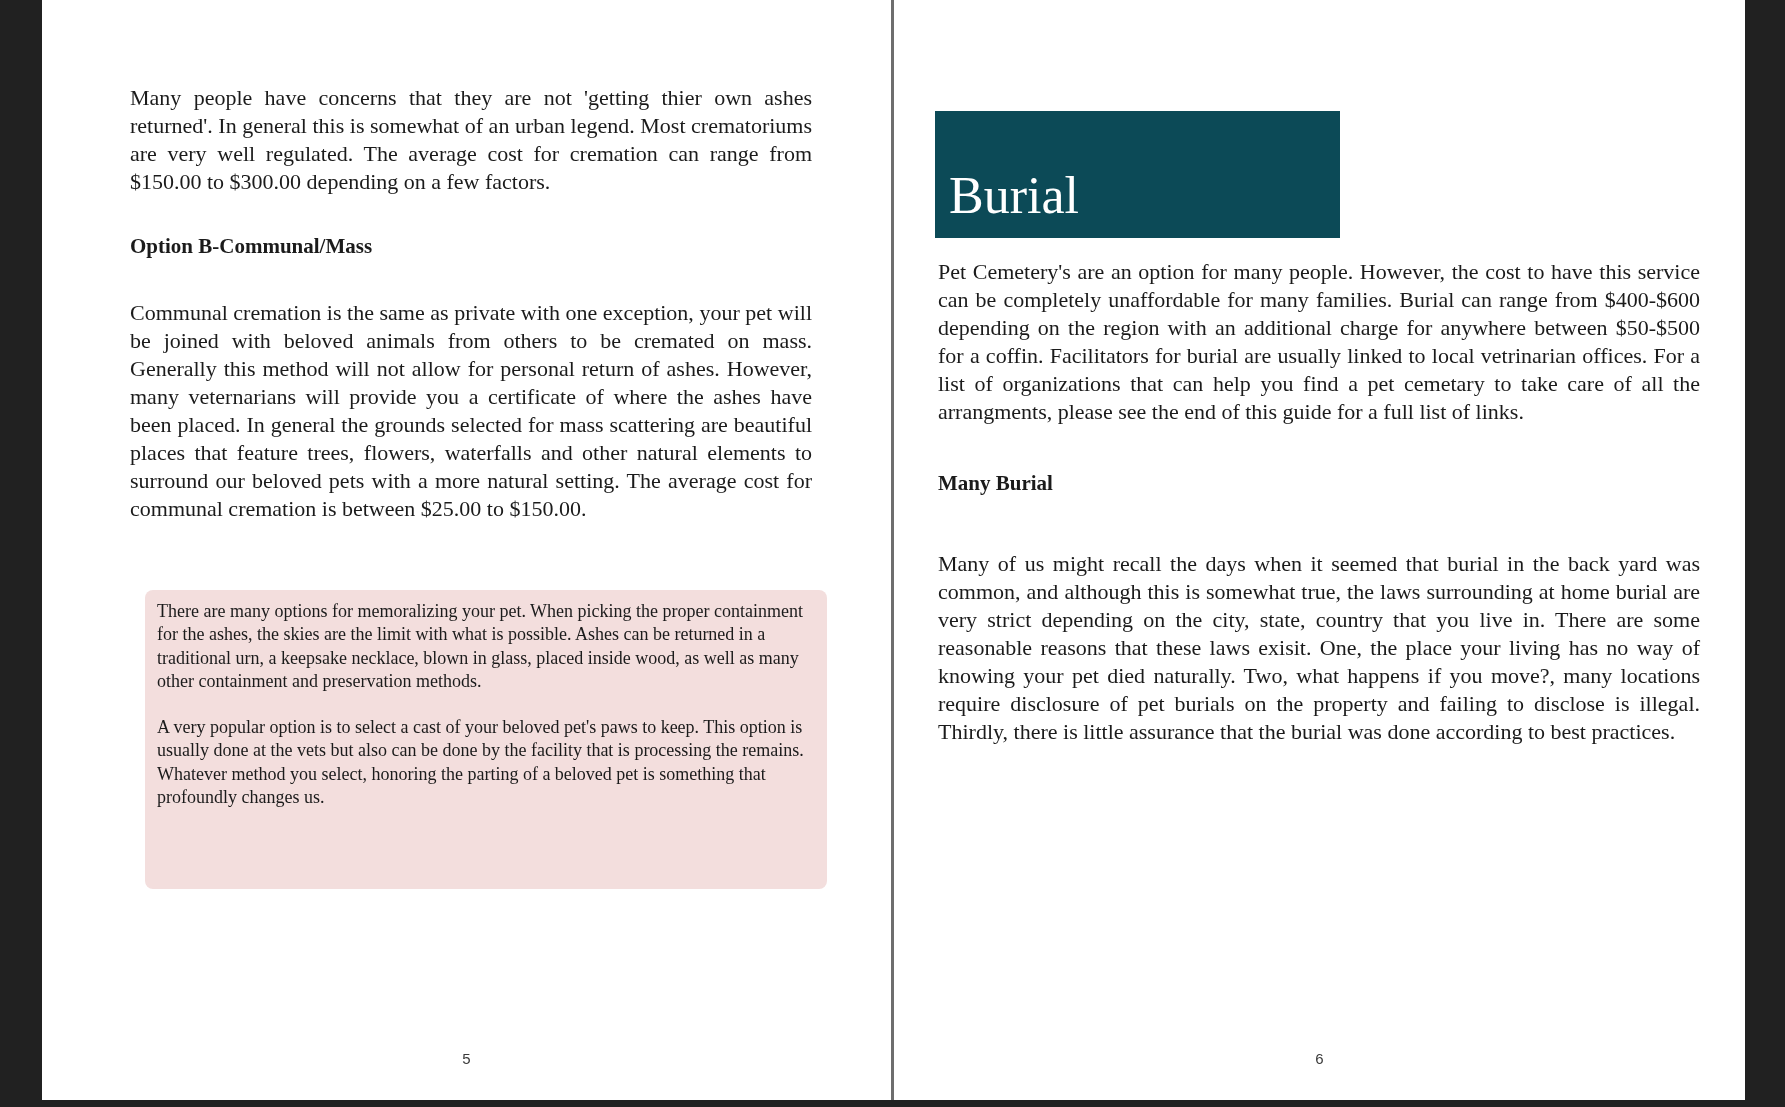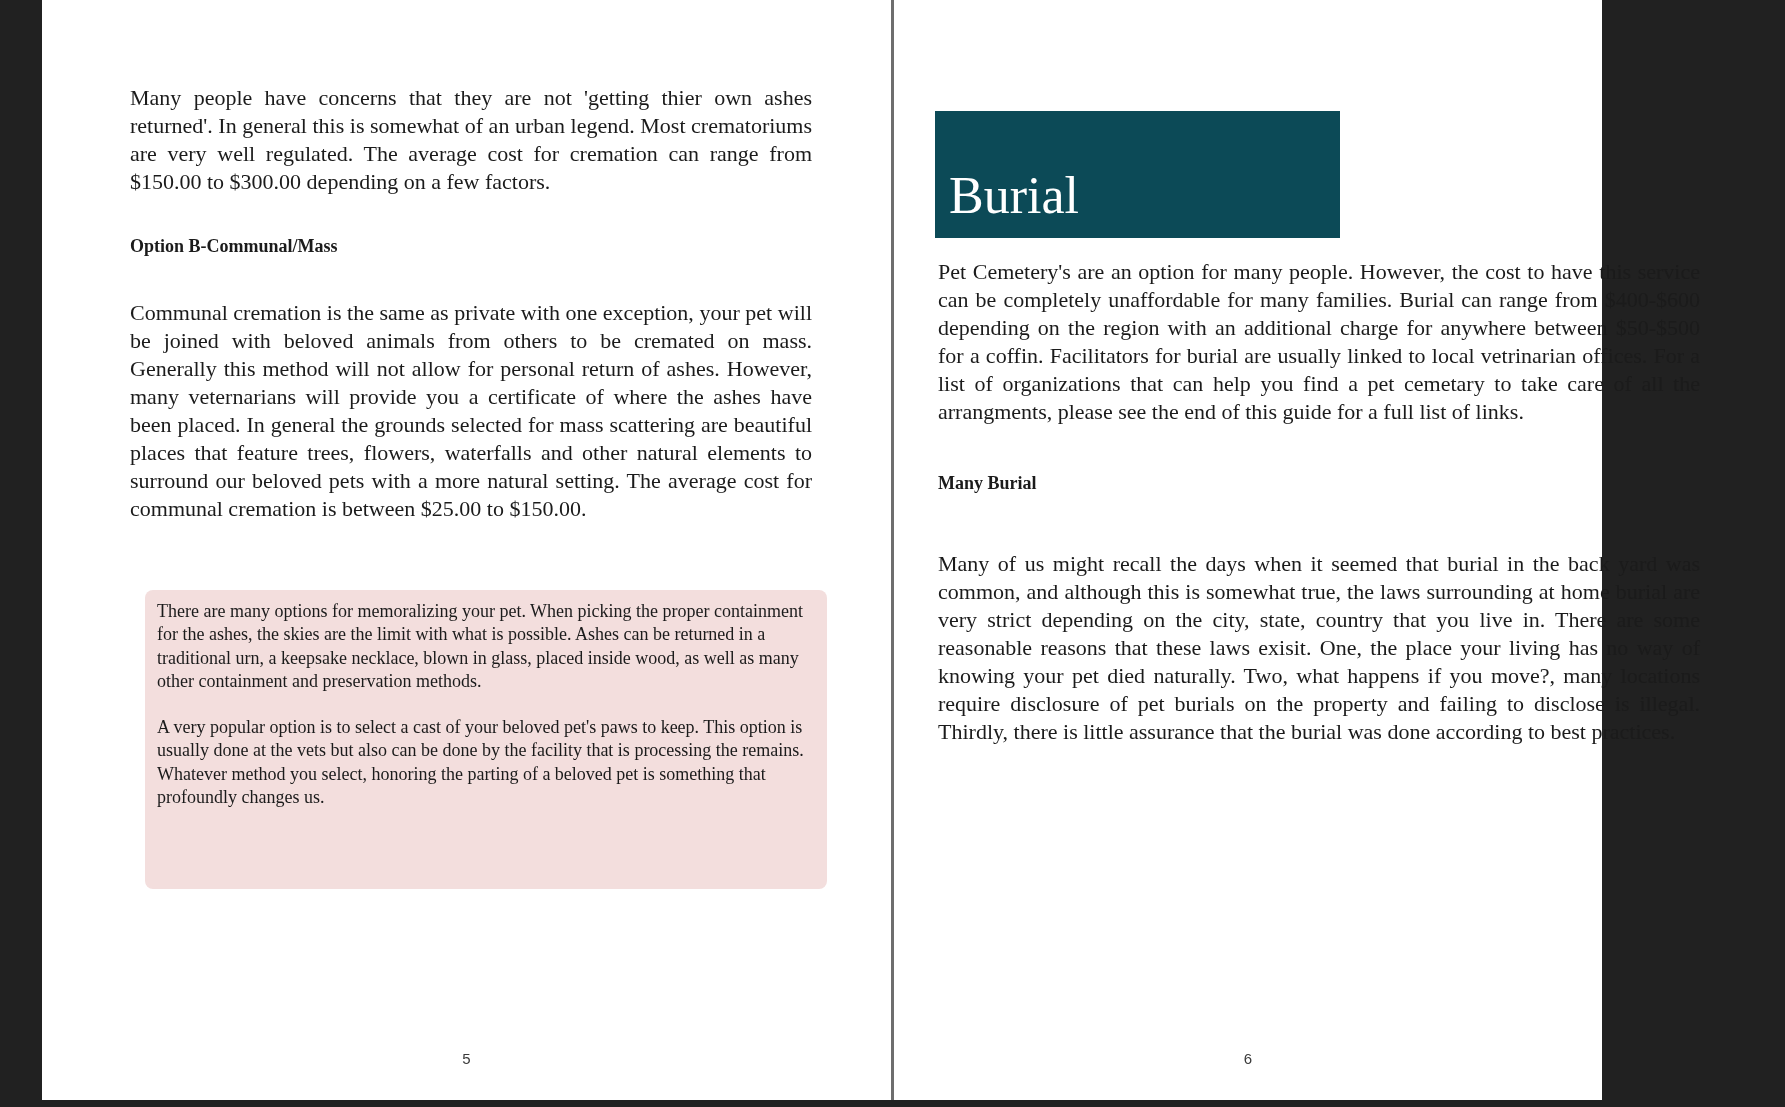--- a/index.html
+++ b/index.html
@@ -16,21 +16,21 @@
     height: 1107px;
   }
   .page {
     position: absolute;
     top: 0;
     height: 1100px;
     background: #ffffff;
     text-decoration: underline;
   }
   .page-left  { left: 42px;  width: 849px; }
-  .page-right { left: 894px; width: 708px; }
+  .page-right { left: 894px; width: 851px; }
   .spine {
     position: absolute;
     top: 0;
     left: 891px;
     width: 3px;
     height: 1100px;
     background: #6e6e6e;
   }
   .content-left {
     position: absolute;
@@ -48,21 +48,21 @@
     margin: 0;
     font-family: "Liberation Serif", "DejaVu Serif", serif;
     font-size: 22px;
     line-height: 28px;
     color: #1b1b1b;
     text-align: justify;
   }
   .section-heading {
     margin: 36px 0 0 0;
     font-family: "Liberation Serif", "DejaVu Serif", serif;
-    font-size: 18px;
+    font-size: 21px;
     line-height: 29px;
     font-weight: bold;
     color: #1b1b1b;
   }
   .content-left .body-text.after-heading,
   .content-right .body-text.after-heading {
     margin-top: 38px;
   }
   .content-right .body-text.after-heading {
     margin-top: 52px;

